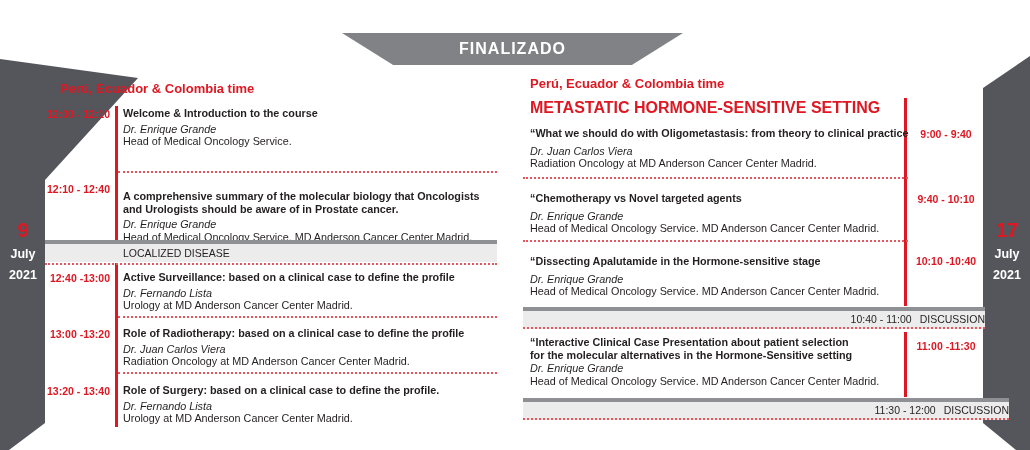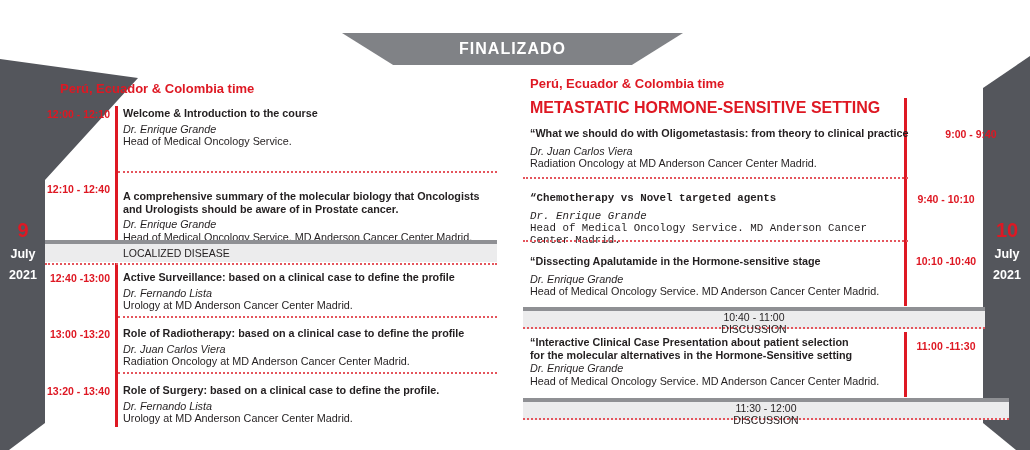--- a/index.html
+++ b/index.html
@@ -35,21 +35,21 @@
   
   .redbar{width:3px;background:#de1823;}
   
   .dotted{border-top:2px dotted #e4555c;height:0;}
   
   .graybar{
     background:#ececed;border-top:4px solid #8f9094;box-sizing:border-box;
     display:flex;align-items:center;font-size:10.5px;color:#231f20;
   }
   .graybar .gap{width:8px;}
-  .disc-bar{border-bottom:2px dotted #e4555c;flex-direction:column;}
+  .disc-bar{border-bottom:2px dotted #e4555c;justify-content:flex-end;}
   svg{display:block;}
 </style>
 </head>
 <body>
 
 <div id="canvas">
 
   <svg class="abs" style="left:0;top:0;" width="1030" height="450" viewBox="0 0 1030 450">
     <polygon points="0,59 138,78 45,180 45,423 9,450 0,450" fill="#54565c"></polygon>
     <polygon points="983,88 1030,56 1030,450 1016,450 983,423" fill="#54565c"></polygon>
@@ -59,21 +59,21 @@
     <span>FINALIZADO</span>
   </div>
 
   <div class="abs day-panel" style="left:0;top:220px;">
     <div class="day-num">9</div>
     <div class="day-month">July</div>
     <div class="day-year">2021</div>
   </div>
 
   <div class="abs day-panel" style="left:984px;top:220px;">
-    <div class="day-num">10</div>
+    <div class="day-num">17</div>
     <div class="day-month">July</div>
     <div class="day-year">2021</div>
   </div>
 
   <div class="abs tz-header" style="left:60px;top:81px;">Perú, Ecuador &amp; Colombia time</div>
 
   <div class="abs redbar" style="left:115px;top:106px;height:134px;"></div>
   <div class="abs redbar" style="left:115px;top:263px;height:164px;"></div>
 
   <div class="abs time time-left" style="left:30px;top:108px;">12:00 - 12:10</div>
@@ -121,33 +121,33 @@
     <div class="t-speaker">Dr. Fernando Lista</div>
     <div class="t-role">Urology at MD Anderson Cancer Center Madrid.</div>
   </div>
 
   <div class="abs tz-header" style="left:530px;top:76px;">Perú, Ecuador &amp; Colombia time</div>
   <div class="abs section-title" style="left:530px;top:99px;">METASTATIC HORMONE-SENSITIVE SETTING</div>
 
   <div class="abs redbar" style="left:904px;top:98px;height:208px;"></div>
   <div class="abs redbar" style="left:904px;top:332px;height:65px;"></div>
 
-  <div class="abs time time-right" style="left:908px;top:128px;padding-left:25px;">9:00 - 9:40</div>
+  <div class="abs time time-right" style="left:908px;top:128px;">9:00 - 9:40</div>
   <div class="abs time time-right" style="left:908px;top:193px;">9:40 - 10:10</div>
   <div class="abs time time-right" style="left:908px;top:255px;">10:10 -10:40</div>
   <div class="abs time time-right" style="left:908px;top:340px;">11:00 -11:30</div>
 
   <div class="abs sess" style="left:530px;top:127px;">
     <div class="t-title">“What we should do with Oligometastasis: from theory to clinical practice</div>
     <div class="t-speaker" style="margin-top:6px;">Dr. Juan Carlos Viera</div>
     <div class="t-role">Radiation Oncology at MD Anderson Cancer Center Madrid.</div>
   </div>
   <div class="abs dotted" style="left:523px;top:177px;width:385px;"></div>
 
-  <div class="abs sess" style="left:530px;top:192px;font-family:Liberation Mono, monospace;">
+  <div class="abs sess" style="left:530px;top:192px;">
     <div class="t-title">“Chemotherapy vs Novel targeted agents</div>
     <div class="t-speaker" style="margin-top:6px;">Dr. Enrique Grande</div>
     <div class="t-role">Head of Medical Oncology Service. MD Anderson Cancer Center Madrid.</div>
   </div>
   <div class="abs dotted" style="left:523px;top:240px;width:385px;"></div>
 
   <div class="abs sess" style="left:530px;top:255px;">
     <div class="t-title">“Dissecting Apalutamide in the Hormone-sensitive stage</div>
     <div class="t-speaker" style="margin-top:6px;">Dr. Enrique Grande</div>
     <div class="t-role">Head of Medical Oncology Service. MD Anderson Cancer Center Madrid.</div>

